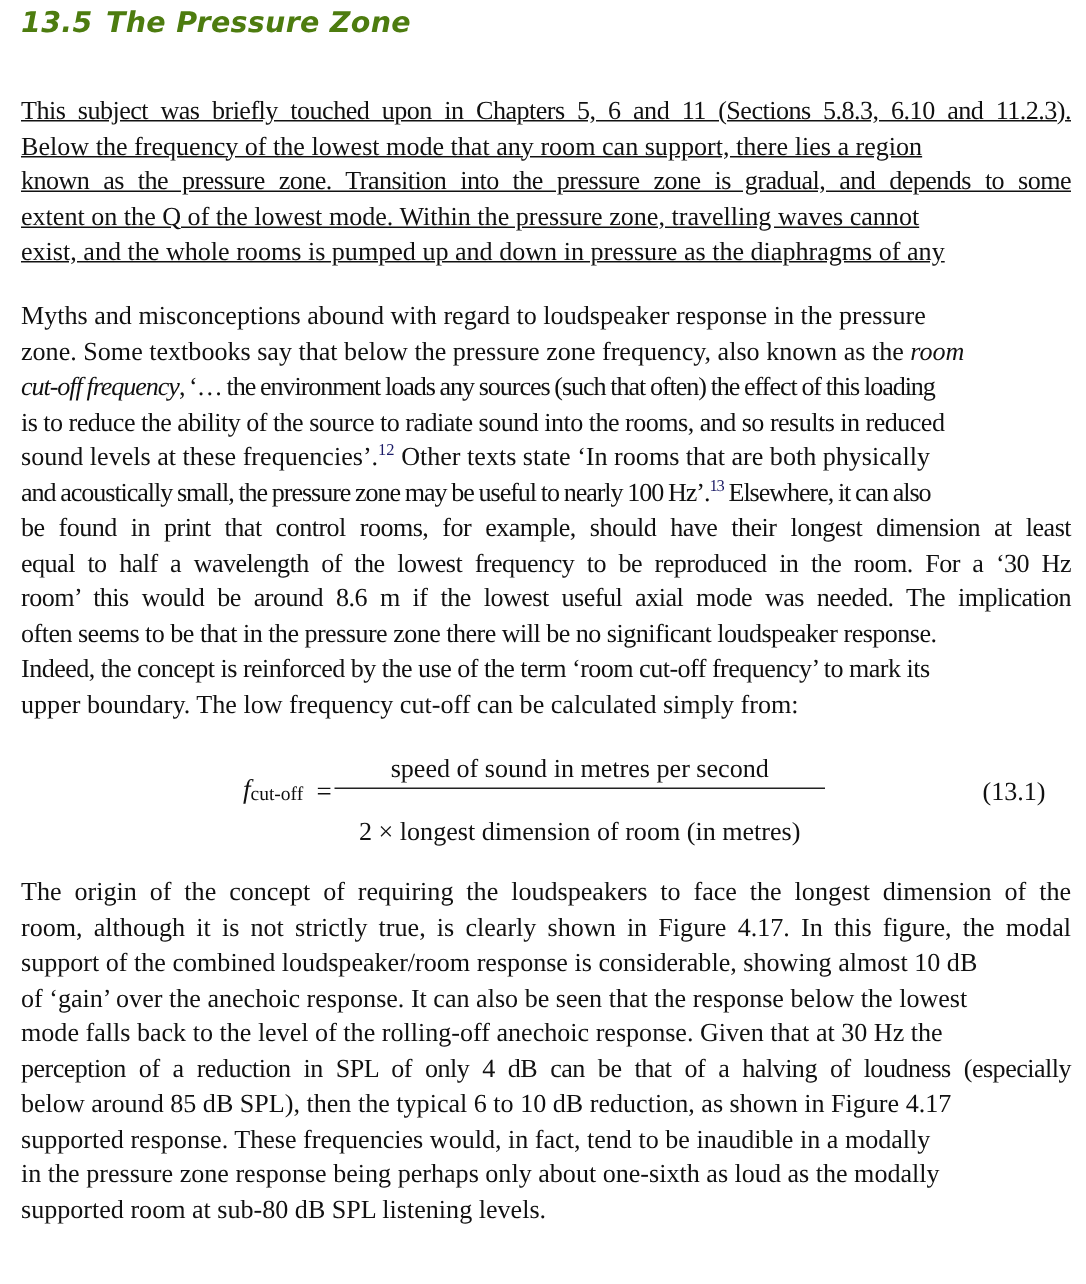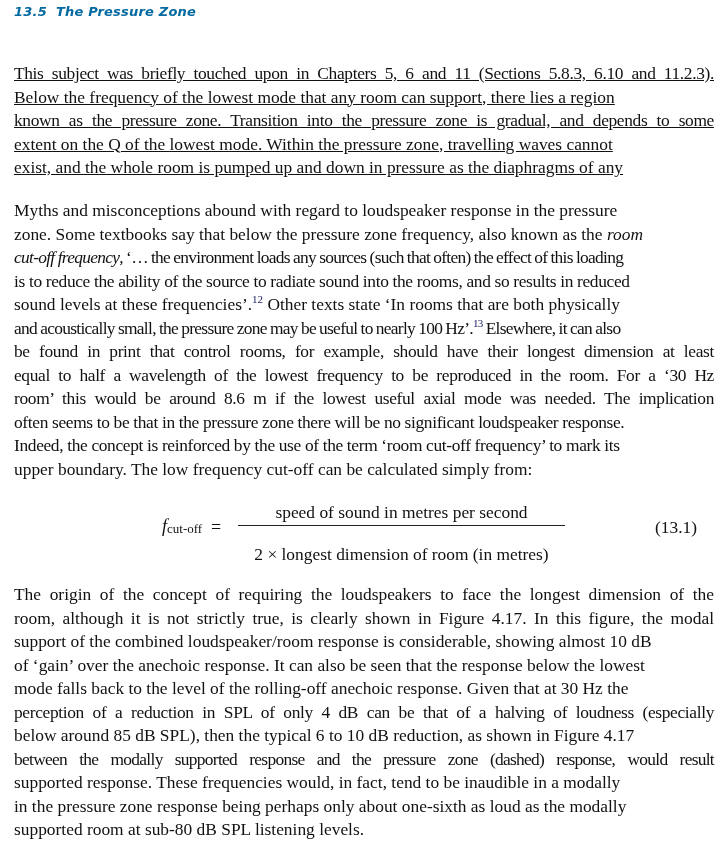--- a/index.html
+++ b/index.html
@@ -22,23 +22,23 @@
       height: 856px;
     }
     .heading {
       position: absolute;
       left: 14px;
       top: 4px;
       margin: 0;
       font-family: "DejaVu Sans", sans-serif;
       font-weight: bold;
       font-style: italic;
-      font-size: 13px;
+      font-size: 19px;
       letter-spacing: 0.2px;
-      color: #0369a1;
+      color: #4d7c0f;
       white-space: nowrap;
     }
     .heading .num { margin-right: 9px; }
     .para {
       position: absolute;
       left: 14px;
       width: 700px;
       margin: 0;
     }
     .line {
@@ -87,21 +87,21 @@
       vertical-align: -1px;
     }
     .eq-equals {
       position: absolute;
       left: 211px;
       top: 17px;
       font-size: 18px;
     }
     .eq-frac {
       position: absolute;
-      left: 238px;
+      left: 223px;
       top: 0;
       width: 327px;
       text-align: center;
     }
     .eq-num {
       display: block;
       font-size: 17.4px;
       height: 24px;
       line-height: 24px;
       white-space: nowrap;
@@ -134,21 +134,21 @@
 
   <h2 class="heading">
     <span class="num">13.5</span><span>The Pressure Zone</span>
   </h2>
 
   <div class="para" style="top:62px;text-decoration:underline;">
     <span class="line justify cond">This subject was briefly touched upon in Chapters 5, 6 and 11 (Sections 5.8.3, 6.10 and 11.2.3).</span>
     <span class="line">Below the frequency of the lowest mode that any room can support, there lies a region</span>
     <span class="line justify cond">known as the pressure zone. Transition into the pressure zone is gradual, and depends to some</span>
     <span class="line">extent on the Q of the lowest mode. Within the pressure zone, travelling waves cannot</span>
-    <span class="line">exist, and the whole room is pumped up and down in pressure as the diaphragms of any</span>
+    <span class="line">exist, and the whole rooms is pumped up and down in pressure as the diaphragms of any</span>
   </div>
 
   <div class="para" style="top:199px;">
     <span class="line">Myths and misconceptions abound with regard to loudspeaker response in the pressure</span>
     <span class="line"><span>zone. Some textbooks say that below the pressure zone frequency, also known as the </span><em>room</em></span>
     <span class="line tight"><em>cut-off frequency</em><span>, ‘… the environment loads any sources (such that often) the effect of this loading</span></span>
     <span class="line cond">is to reduce the ability of the source to radiate sound into the rooms, and so results in reduced</span>
     <span class="line"><span>sound levels at these frequencies’.</span><sup class="ref">12</sup><span> Other texts state ‘In rooms that are both physically</span></span>
     <span class="line tight"><span>and acoustically small, the pressure zone may be useful to nearly 100 Hz’.</span><sup class="ref">13</sup><span> Elsewhere, it can also</span></span>
     <span class="line justify cond">be found in print that control rooms, for example, should have their longest dimension at least</span>
@@ -171,19 +171,18 @@
   </div>
 
   <div class="para" style="top:583px;">
     <span class="line justify">The origin of the concept of requiring the loudspeakers to face the longest dimension of the</span>
     <span class="line justify">room, although it is not strictly true, is clearly shown in Figure 4.17. In this figure, the modal</span>
     <span class="line">support of the combined loudspeaker/room response is considerable, showing almost 10 dB</span>
     <span class="line">of ‘gain’ over the anechoic response. It can also be seen that the response below the lowest</span>
     <span class="line">mode falls back to the level of the rolling-off anechoic response. Given that at 30 Hz the</span>
     <span class="line justify cond">perception of a reduction in SPL of only 4 dB can be that of a halving of loudness (especially</span>
     <span class="line">below around 85 dB SPL), then the typical 6 to 10 dB reduction, as shown in Figure 4.17</span>
-    <span class="line justify tight">between the modally supported response and the pressure zone (dashed) response, would result</span>
     <span class="line">supported response. These frequencies would, in fact, tend to be inaudible in a modally</span>
     <span class="line">in the pressure zone response being perhaps only about one-sixth as loud as the modally</span>
     <span class="line">supported room at sub-80 dB SPL listening levels.</span>
   </div>
 
 </div>
 
 </body></html>

